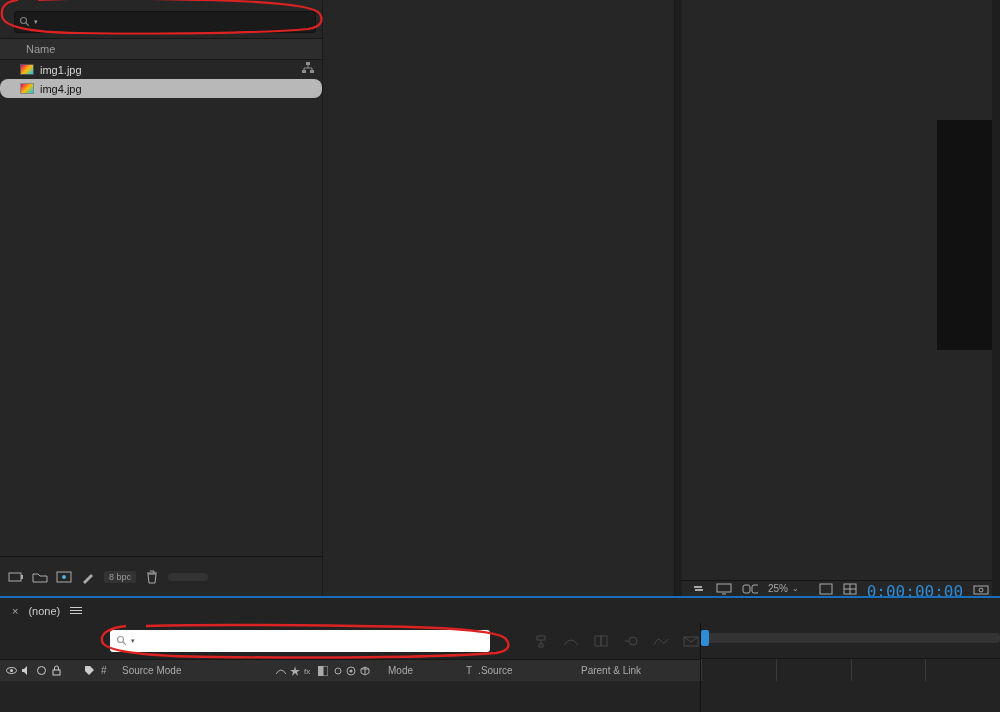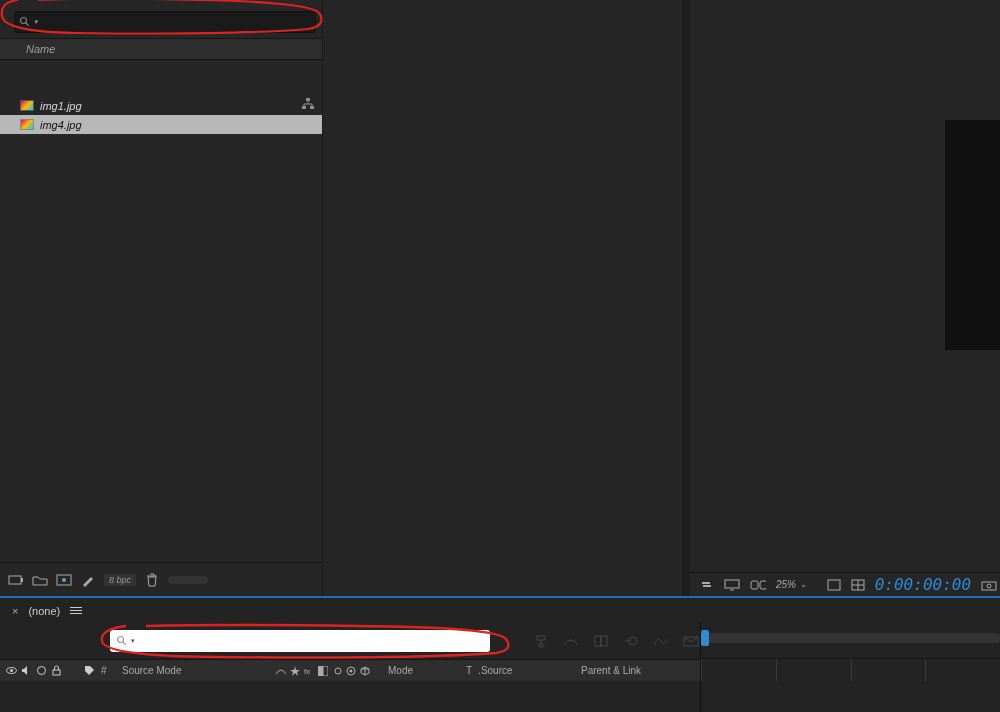--- a/index.html
+++ b/index.html
@@ -1,54 +1,54 @@
 <!DOCTYPE html>
 <html><head>
 <meta charset="utf-8">
 <style>
   * { margin:0; padding:0; box-sizing:border-box; font-family: "Segoe UI", Tahoma, sans-serif; }
   body { background:#1e1e1e; color:#ccc; width:1000px; height:712px; overflow:hidden; position:relative; }
   
   
-  .top-region { position:absolute; left:0; top:0; right:0; height:596px; display:flex;font-style:italic; }
+  .top-region { position:absolute; left:0; top:0; right:8px; height:596px; display:flex; }
   .project-panel { width:323px; background:#262626; display:flex; flex-direction:column; border-right:1px solid #1a1a1a; }
   .middle-panel { flex:1; background:#262626; border-right:1px solid #1a1a1a; }
   .middle-gap   { width:7px; background:#1e1e1e; }
   .right-panel  { width:310px; background:#262626; position:relative; }
   .right-preview-dark { position:absolute; right:0; top:120px; width:55px; height:230px; background:#111; }
   
   
   .proj-search-row { height:38px; display:flex; align-items:center; padding:10px 6px 4px 14px; position:relative; }
   .proj-search { flex:1; height:22px; background:#1a1a1a; border:1px solid #111; border-radius:3px; display:flex; align-items:center; padding:0 4px; }
   .search-icon { width:12px; height:12px; opacity:.7; margin-right:2px; }
   .search-caret { font-size:7px; color:#999; margin-left:1px; }
   
   
   .anno1 { position:absolute; pointer-events:none; }
   .anno1.pos { left:-2px; top:-4px; width:330px; height:40px; }
   
   
   .col-hdr { height:22px; background:#2d2d2d; border-top:1px solid #171717; border-bottom:1px solid #171717; font-size:11px; color:#9d9d9d; display:flex; align-items:center; padding-left:26px; }
   
   
-  .file-list { flex:1; overflow:auto;margin-top:36px; }
+  .file-list { flex:1; overflow:auto; }
   .file-row { height:19px; display:flex; align-items:center; font-size:11px; color:#d6d6d6; padding-left:20px; gap:6px; position:relative; }
-  .file-row.selected { background:#b8b8b8; color:#111; }
+  .file-row.selected { background:#b8b8b8; color:#111;border-radius:8px; }
   .thumb { width:14px; height:11px; background:linear-gradient(135deg,#e06, #fb0 50%, #0cf); border:1px solid #555; }
   .file-row.selected .thumb { border-color:#888; }
   .hier-icon { position:absolute; right:8px; top:2px; opacity:.7; }
   
   
-  .proj-bottom { height:34px; background:#262626; border-top:1px solid #151515; display:flex; align-items:center; gap:8px; padding:0 8px; }
+  .proj-bottom { height:40px; background:#262626; border-top:1px solid #151515; display:flex; align-items:center; gap:8px; padding:0 8px; }
   .pb-ico { width:16px; height:14px; display:flex; align-items:center; justify-content:center; font-size:11px; color:#aaa; }
   .bpc { font-size:9px; color:#999; background:#333; border-radius:2px; padding:1px 5px; }
   .pb-slider { width:40px; height:8px; background:#333; border-radius:4px; }
   
   
-  .viewer-bottom { position:absolute; bottom:0; left:0; right:0; height:24px; border-top:1px solid #151515; display:flex; align-items:center; gap:10px; padding:1px 10px; font-size:10px; color:#aaa; }
+  .viewer-bottom { position:absolute; bottom:0; left:0; right:0; height:16px; border-top:1px solid #151515; display:flex; gap:10px; padding:1px 10px; font-size:10px; color:#aaa; }
   .vb-ico { width:16px; height:14px; display:flex; align-items:center; justify-content:center; }
   .zoom-dd { display:flex; align-items:center; gap:4px; }
   .tc { color:#2e8bd6; font-family:monospace; font-size:16px; }
   
   
   .timeline { position:absolute; left:0; right:0; top:596px; bottom:0; background:#232323; border-top:2px solid #1b6fb8; }
   .tl-tabs { height:25px; display:flex; align-items:center; gap:10px; padding-left:12px; font-size:11px; color:#ccc; }
   .tl-close { font-size:11px; color:#aaa; }
   .tl-name  { }
   .tl-ham   { display:inline-block; width:12px; }

